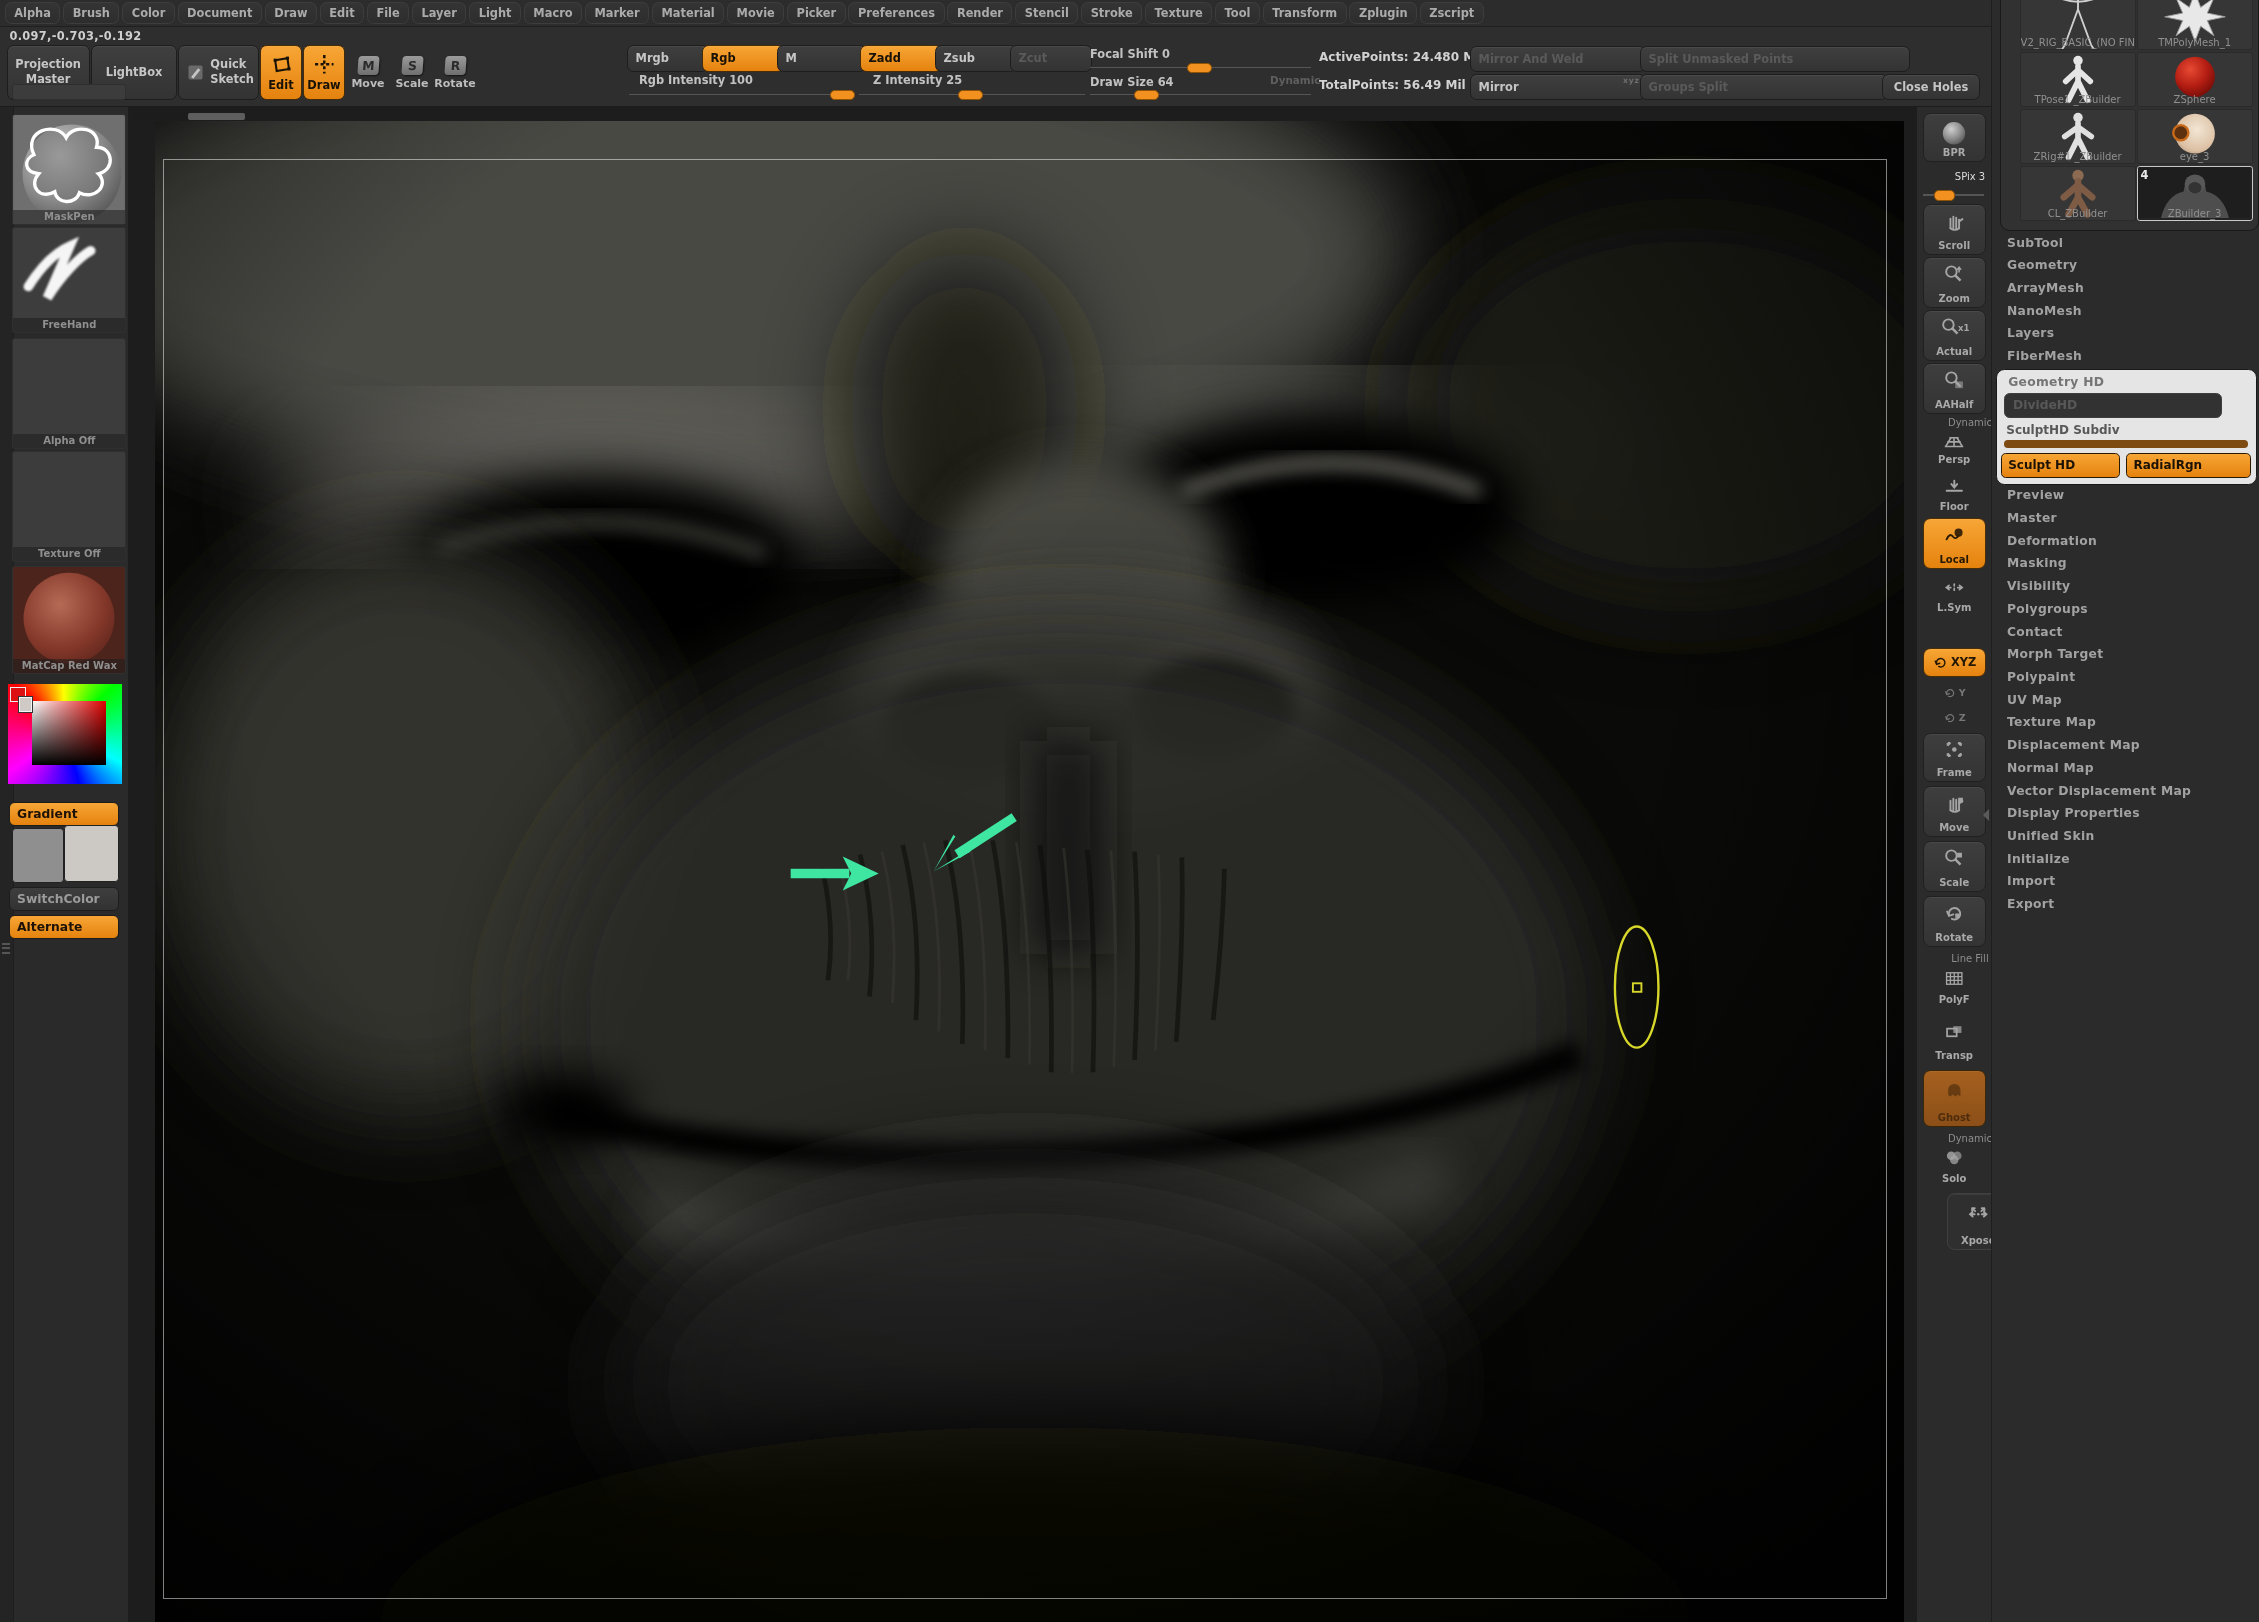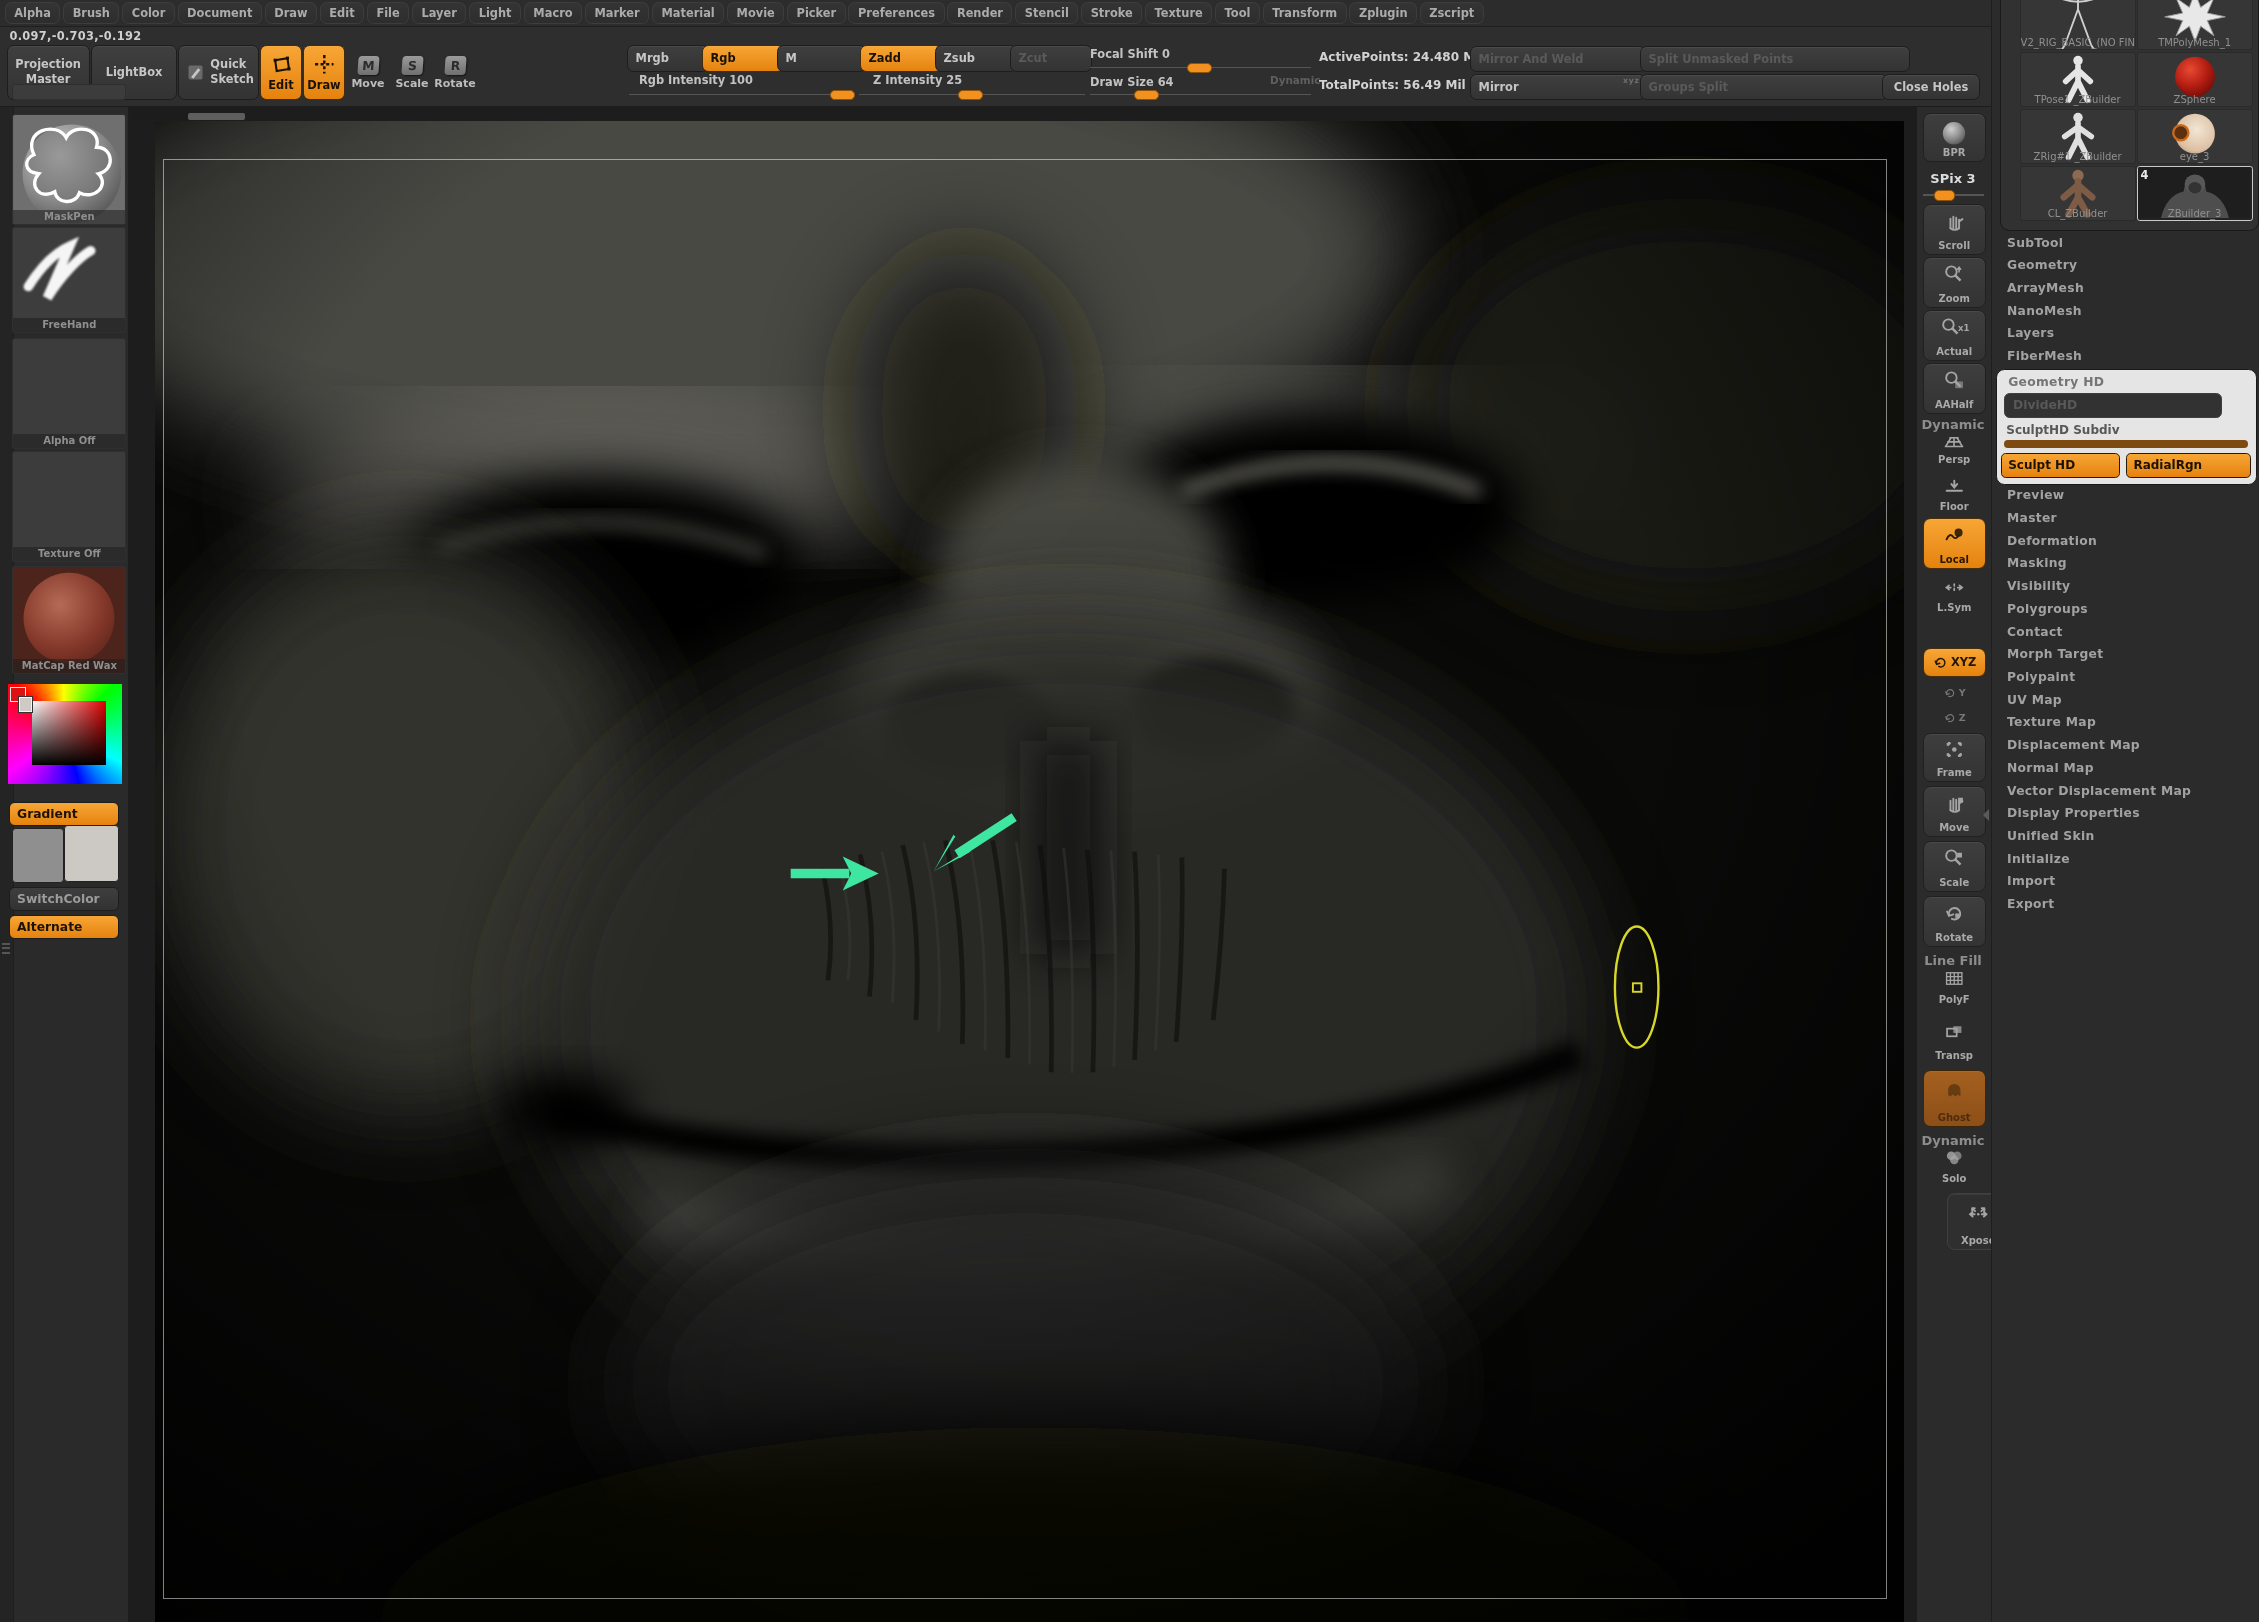--- a/index.html
+++ b/index.html
@@ -62,21 +62,21 @@
   #strip{position:absolute;left:1917px;top:107px;width:74px;height:1516px;background:#2b2b2b;}
   .sbtn{position:absolute;left:5.7px;width:61px;background:linear-gradient(180deg,#3e3e3e,#333);
         border:0.9px solid #202020;border-radius:7.6px;box-shadow:inset 0 0.9px 0 rgba(255,255,255,.06);
         display:flex;flex-direction:column;align-items:center;justify-content:flex-end;color:#a9a9a9;}
   .sbtn.orange{background:linear-gradient(180deg,#f7a636,#e5820e);border-color:#4a2e07;color:#241703;}
   .sbtn.dimorange{background:linear-gradient(180deg,#a5601f,#8c4f18);border-color:#3a2608;color:rgba(20,12,2,.55);}
   .sbtn.ghosted{background:transparent;border-color:transparent;box-shadow:none;}
   .slab{font-size:10px;font-weight:bold;line-height:13.2px;padding-bottom:1.9px;}
   .sicon{flex:1;display:flex;align-items:center;justify-content:center;width:100%;color:#a5a5a5;}
   .sbtn.orange .sicon{color:#2a1a04;}
-  .strip-label{position:absolute;left:0;width:72px;text-align:center;font-size:13px;font-weight:bold;color:#8d8d8d;}
+  .strip-label{position:absolute;left:17px;width:72px;text-align:center;font-size:10px;font-weight:normal;color:#8d8d8d;}
   .tinyxyz{position:absolute;font-size:6.6px;color:#5c5c5c;letter-spacing:1.9px;font-weight:bold;margin-top:46px;}
   .splitter{position:absolute;left:66px;width:0;height:0;border-top:6.6px solid transparent;border-bottom:6.6px solid transparent;border-right:6.6px solid #5a5a5a;}
   
   #righttray{position:absolute;left:1991px;top:0;width:269px;height:1623px;background:#2b2b2b;border-left:0.9px solid #1e1e1e;}
   #thumbbox{position:absolute;left:7.6px;top:-19px;width:257px;height:248px;background:#313131;border:0.9px solid #191919;border-radius:9.5px;}
   .tcell{position:absolute;width:114px;height:53px;background:#363636;border:0.9px solid #2a2a2a;border-radius:2.8px;overflow:hidden;}
   .tcell.sel{background:#232323;border:1.9px solid #c9c9c9;}
   .tlabel{position:absolute;left:0;right:0;bottom:0.9px;text-align:center;font-size:10px;color:#909090;white-space:nowrap;}
   .tbadge{position:absolute;left:2.8px;top:0.9px;font-size:11.4px;color:#e8e8e8;font-weight:bold;}
   .menu-row{position:absolute;left:15px;font-size:12.3px;font-weight:bold;color:#a2a2a2;letter-spacing:0.3px;white-space:nowrap;}

